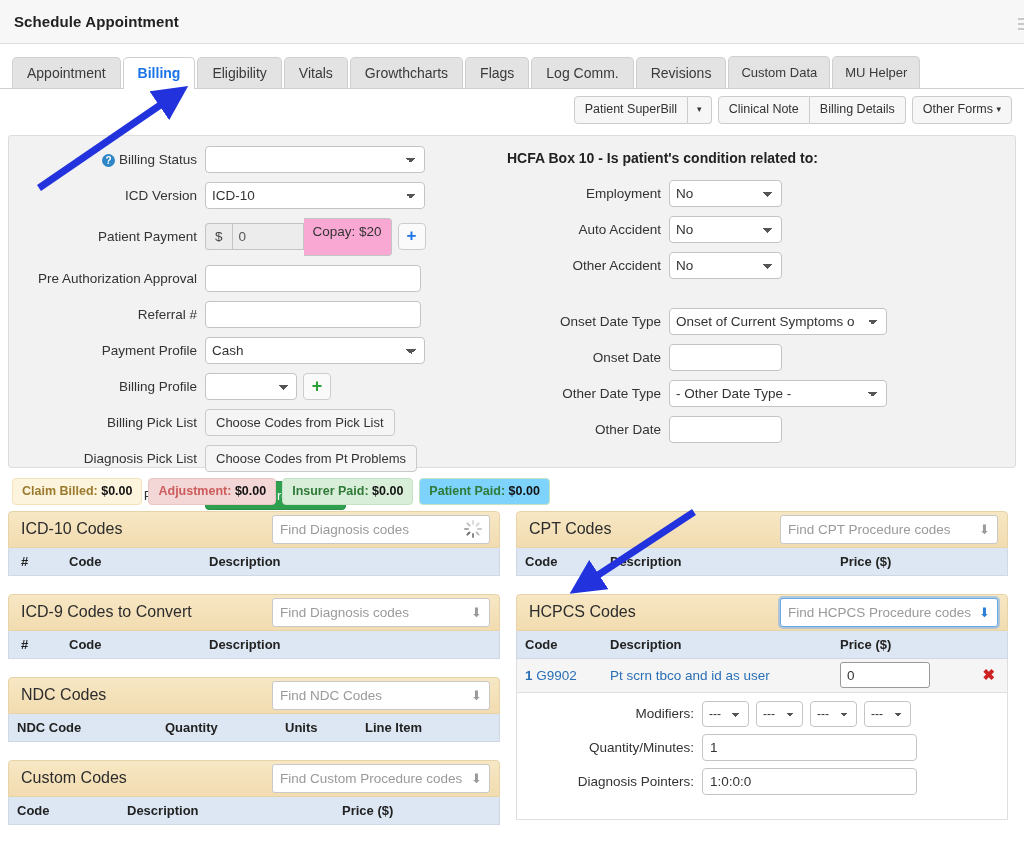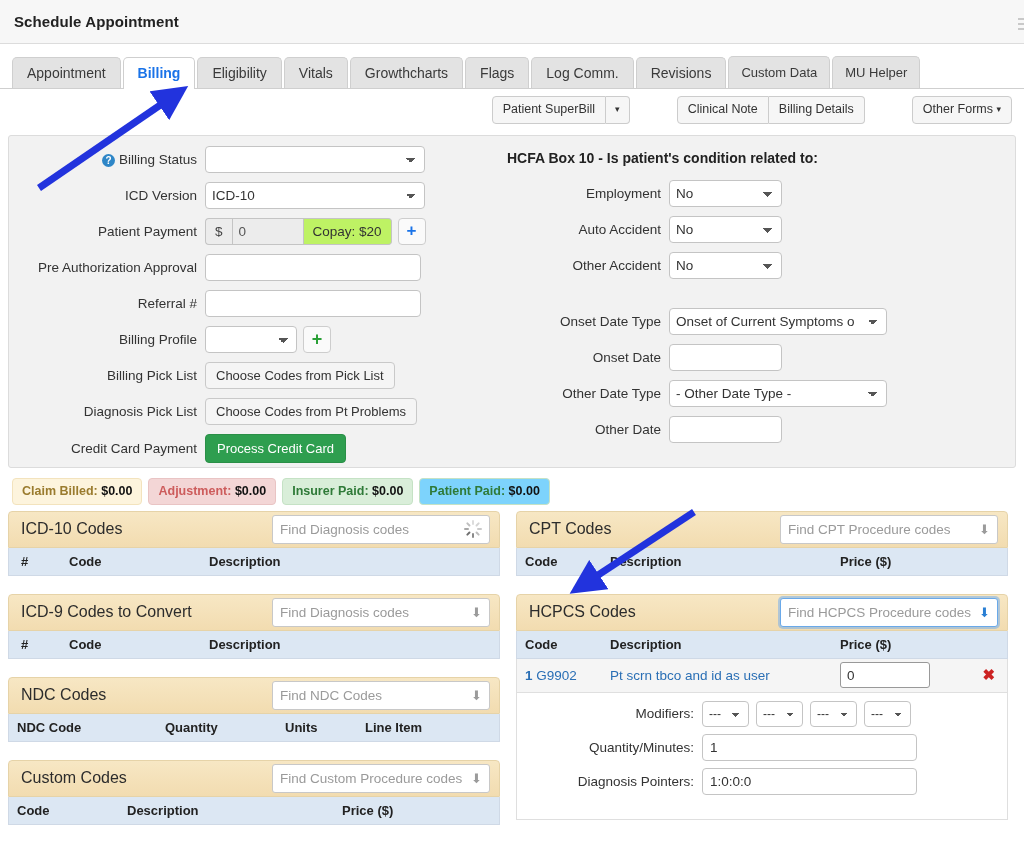--- a/index.html
+++ b/index.html
@@ -63,21 +63,20 @@
     position:relative;
     top:1px;
     padding-bottom:9px;
   }
 
   
   #toolbar {
     display:flex; justify-content:flex-end; align-items:center;
     padding:7px 12px 7px 0;
     background:#fff;
-    gap:41px;
   }
   .btn {
     background:#f6f6f6;
     border:1px solid #cccccc;
     border-radius:4px;
     padding:6px 10px;
     font-size:12.5px;
     color:#333;
     margin-left:6px;
     cursor:pointer;
@@ -156,22 +155,22 @@
   }
   .pp-amount {
     width:72px; height:27px;
     border:1px solid #c4c4c4;
     background:#ececec;
     font-size:13.5px; color:#555; padding:0 6px;
     border-radius:0; outline:none;
     font-family:"Liberation Sans", sans-serif;
   }
   .pp-copay {
-    background:#bef264; border:1px solid #c4c4c4; border-left:none;
-    height:27px; line-height:25px; padding:0 9px;
+    background:#f9a8d4; border:1px solid #c4c4c4; border-left:none;
+    height:38px; line-height:25px; padding:0 9px;
     border-radius:0 4px 4px 0; font-size:13.5px; color:#333;
   }
   .plus-btn {
     margin-left:6px;
     width:28px; height:27px;
     border:1px solid #cdcdcd; border-radius:4px;
     background:#fafafa; color:#1a73e8;
     font-size:17px; font-weight:bold; line-height:24px; text-align:center;
     cursor:pointer;
   }
@@ -377,20 +376,26 @@
     <div class="frow">
       <div class="flabel">Pre Authorization Approval</div>
       <input class="fctl w216" type="text" value="" style="">
     </div>
 
     <div class="frow">
       <div class="flabel">Referral #</div>
       <input class="fctl w216" type="text" value="" style="">
     </div>
 
+    <div class="frow">
+      <div class="flabel">Payment Profile</div>
+      <select class="fctl w220">
+        <option>Cash</option>
+      </select>
+    </div>
 
     <div class="frow">
       <div class="flabel">Billing Profile</div>
       <select class="fctl w110">
         <option></option>
       </select>
       <div class="plus-btn green">+</div>
     </div>
 
     <div class="frow">

